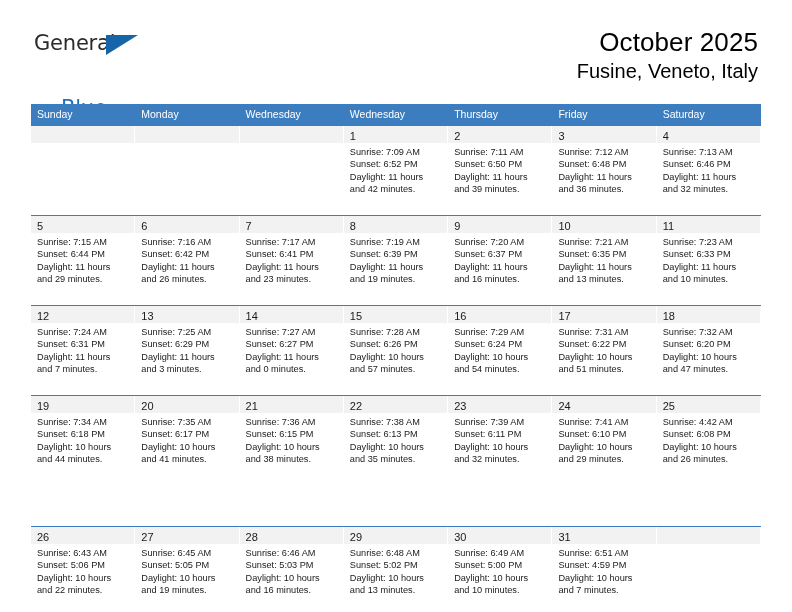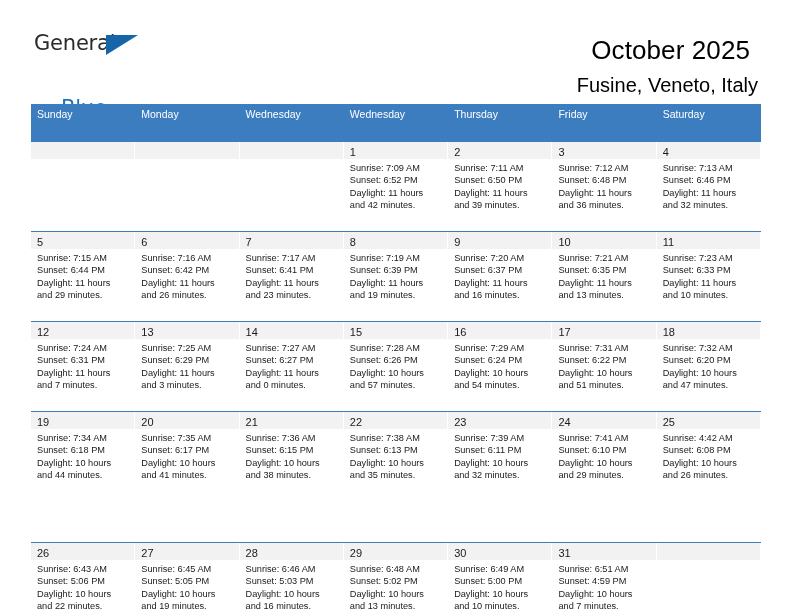--- a/index.html
+++ b/index.html
@@ -61,41 +61,41 @@
   }
   .titles {
     text-align: right;
     margin-top: 26px;
   }
   .cal-title {
     font-size: 26px;
     color: #000;
     line-height: 32px;
     font-weight: normal;
-    margin: 8px;
+    margin: 0;
     letter-spacing: 0.1px;
   }
   .cal-sub {
     font-size: 20px;
     color: #000;
     line-height: 22px;
     margin: 2px 0 0 0;
     font-weight: normal;
   }
 
   
   .calendar {
     position: absolute;
     left: 31px; top: 104px;
     width: 730px;
   }
   .weekdays {
     display: flex;
     background: #3c7dc0;
-    height: 37px;
+    height: 21px;
   }
   .weekday {
     flex: 1 1 0;
     color: #ffffff;
     font-size: 10.5px;
     line-height: 21px;
     padding-left: 6px;
     white-space: nowrap;
   }
   .week {

